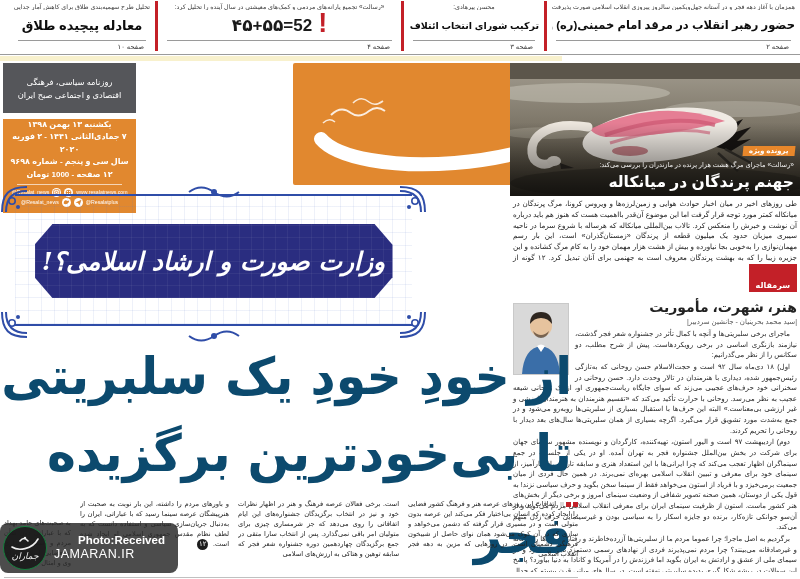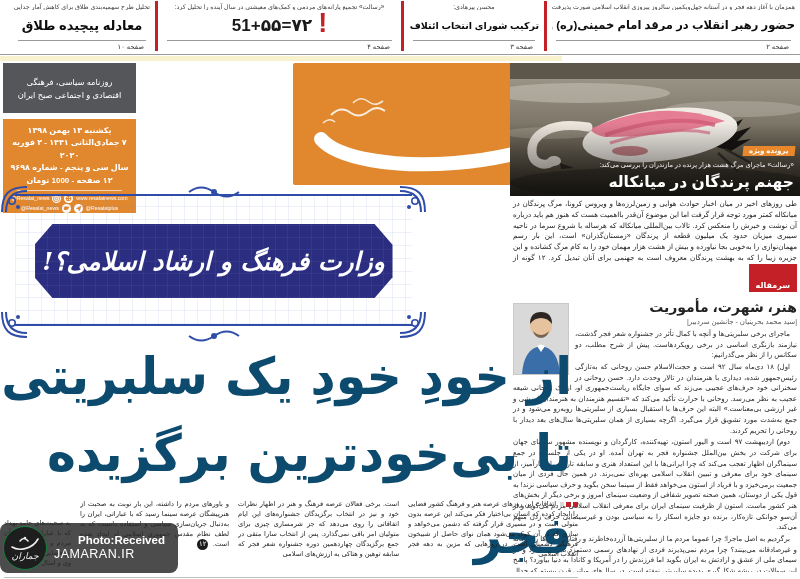--- a/index.html
+++ b/index.html
@@ -19,21 +19,21 @@
   .formula-row { display:flex; align-items:center; justify-content:center; gap:6px; direction:rtl; }
   .formula { font-size:17px; font-weight:bold; direction:ltr; unicode-bidi:bidi-override; letter-spacing:.5px; }
   .bigbang { color:#c32028; font-size:27px; font-weight:bold; line-height:20px; transform:translateY(-2px); }
   .strip-rule { position:absolute; top:54px; left:0; right:0; height:1px; background:#9b9b9b; }
   .cream-band { position:absolute; top:56px; left:0; right:238px; height:5px; background:#f8f1cd; }
   
   .masthead { position:absolute; top:63px; right:140px; width:367px; height:122px; background:#e1882f; border-radius:2px; overflow:hidden; }
   .infobox-gray { position:absolute; top:63px; left:3px; width:133px; height:50px; background:#55565a; color:#fff;
     display:flex; flex-direction:column; align-items:center; justify-content:center; gap:3px; }
   .infobox-gray div { font-size:8.3px; }
-  .infobox-orange { position:absolute; top:119px; left:3px; width:133px; height:94px; background:#e1882f; color:#fff; padding-top:6px; }
+  .infobox-orange { position:absolute; top:119px; left:3px; width:133px; height:94px; background:#e1882f; color:#fff; }
   .dateline { font-size:8px; font-weight:bold; text-align:center; line-height:1.55; }
   .date-rule { border-top:1px solid rgba(255,255,255,.65); margin:3px 14px 3px; }
   .socrow { display:flex; align-items:center; justify-content:center; gap:3px; font-size:5.2px; color:#fff; margin-top:1px; direction:ltr; }
   .soc-ic { width:9px; height:9px; border-radius:50%; background:#fff; display:flex; align-items:center; justify-content:center; flex:0 0 auto; }
   .soc-ic svg { width:7px; height:7px; }
   
   .photo { position:absolute; top:63px; right:0; width:290px; height:133px; overflow:hidden; }
   .photo svg.scene { position:absolute; inset:0; }
   .photo .shade { position:absolute; inset:0; background:linear-gradient(180deg,rgba(0,0,0,0) 45%,rgba(0,0,0,.62) 100%); }
   .ptag { position:absolute; right:5px; bottom:40px; background:#e8872b; color:#fff; font-size:7px; font-weight:bold; padding:1px 6px; transform:skewX(-6deg); }
@@ -106,21 +106,21 @@
     <div class="tbox" style="width:140px">
       <div class="kicker">محسن پیرهادی:</div>
       <div class="ttitle" style="font-size:9.5px">ترکیب شورای انتخاب ائتلاف نیروهای انقلاب نهایی‌شد</div>
       <div class="pagerow">صفحه ۳</div>
     </div>
     <div class="tsep"></div>
     <div class="tbox" style="width:243px">
       <div class="kicker">«رسالت» تجمیع یارانه‌های مردمی و کمک‌های معیشتی در سال آینده را تحلیل کرد:</div>
       <div class="formula-row">
         <span class="bigbang">!</span>
-        <span class="formula">51+۵۵=۷۲</span>
+        <span class="formula">۴۵+۵۵=52</span>
       </div>
       <div class="pagerow">صفحه ۴</div>
     </div>
     <div class="tsep"></div>
     <div class="tbox" style="width:146px">
       <div class="kicker">تحلیل طرح سهمیه‌بندی طلاق برای کاهش آمار جدایی:</div>
       <div class="ttitle" style="font-size:13px">معادله پیچیده طلاق</div>
       <div class="pagerow">صفحه ۱۰</div>
     </div>
   </div>
@@ -286,21 +286,21 @@
         </svg></div>
     <div class="orn-mid top"><svg viewBox="0 0 54 20" width="54" height="20">
           <path d="M2,10 q12,-9 25,0 q13,9 25,0" stroke="#2f4da8" stroke-width="2" fill="none"></path>
           <circle cx="27" cy="10" r="3" fill="#2f4da8"></circle>
         </svg></div>
     <div class="orn-mid bot"><svg viewBox="0 0 54 20" width="54" height="20">
           <path d="M2,10 q12,-9 25,0 q13,9 25,0" stroke="#2f4da8" stroke-width="2" fill="none"></path>
           <circle cx="27" cy="10" r="3" fill="#2f4da8"></circle>
         </svg></div>
     <div class="navybox">
-      <span class="navytitle">وزارت فرهنگ و ارشاد اسلامی؟!</span>
+      <span class="navytitle">وزارت صورت و ارشاد اسلامی؟!</span>
     </div>
   </div>
 
   <div class="mainhead">
     <div class="mh-line">از خودِ خودِ یک سلبریتی</div>
     <div class="mh-line">تا بی‌خودترین برگزیده فجر</div>
   </div>
 
   <div class="botcols">
     <div class="bcol c1">

